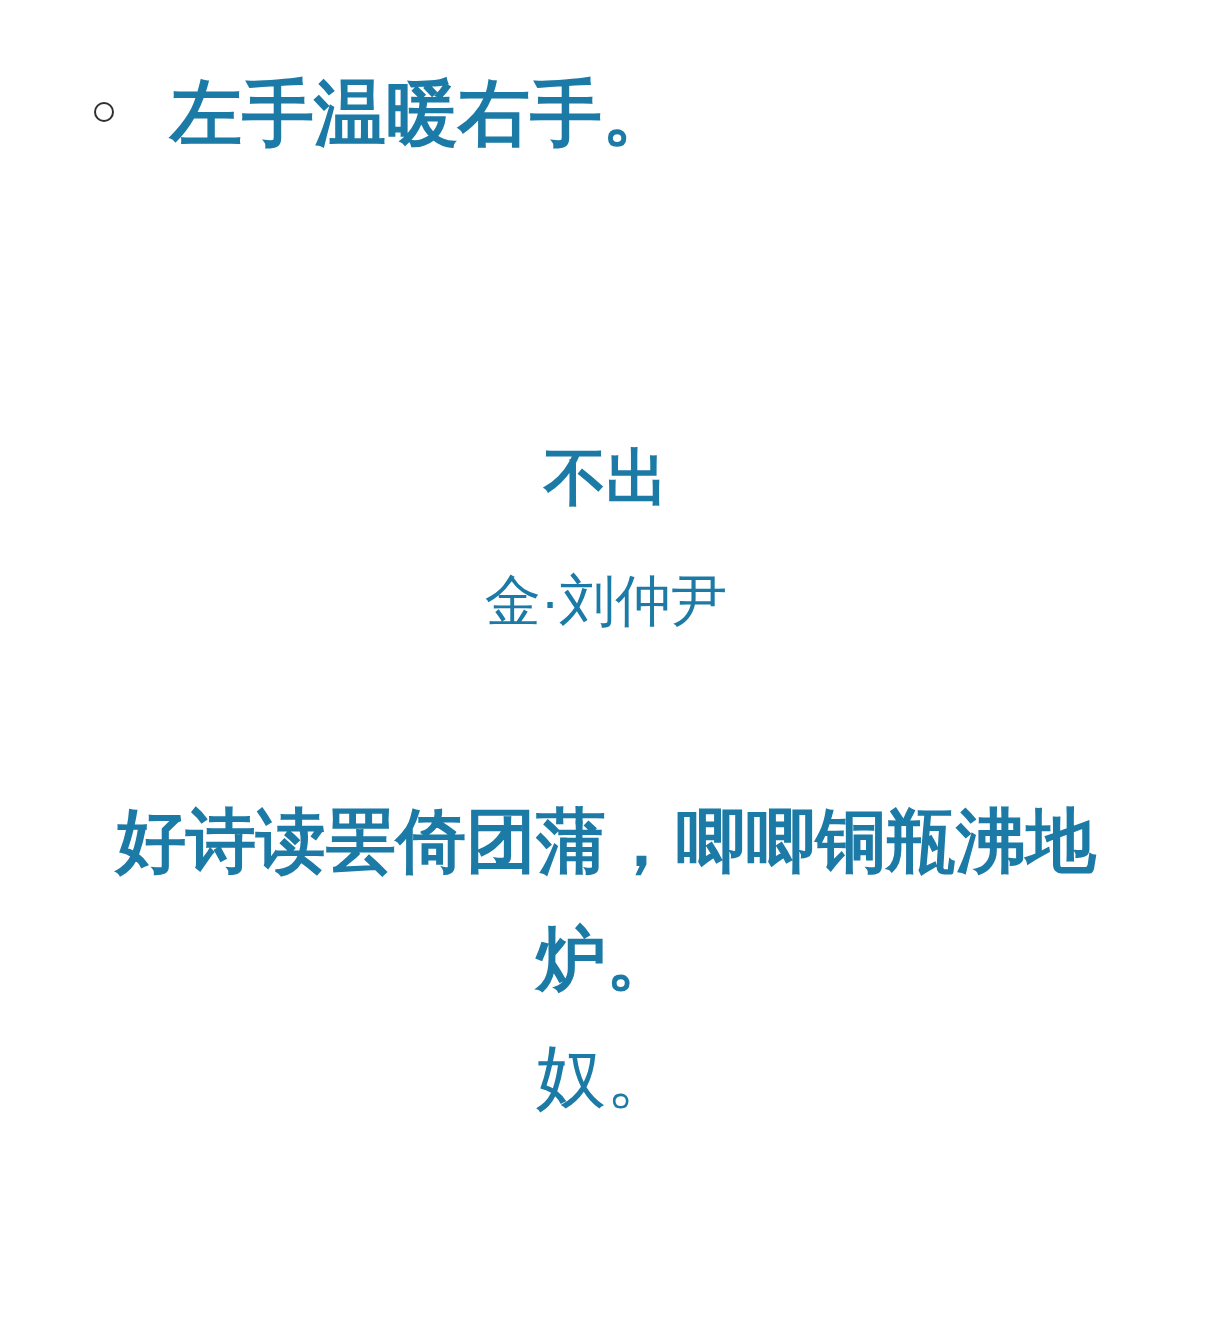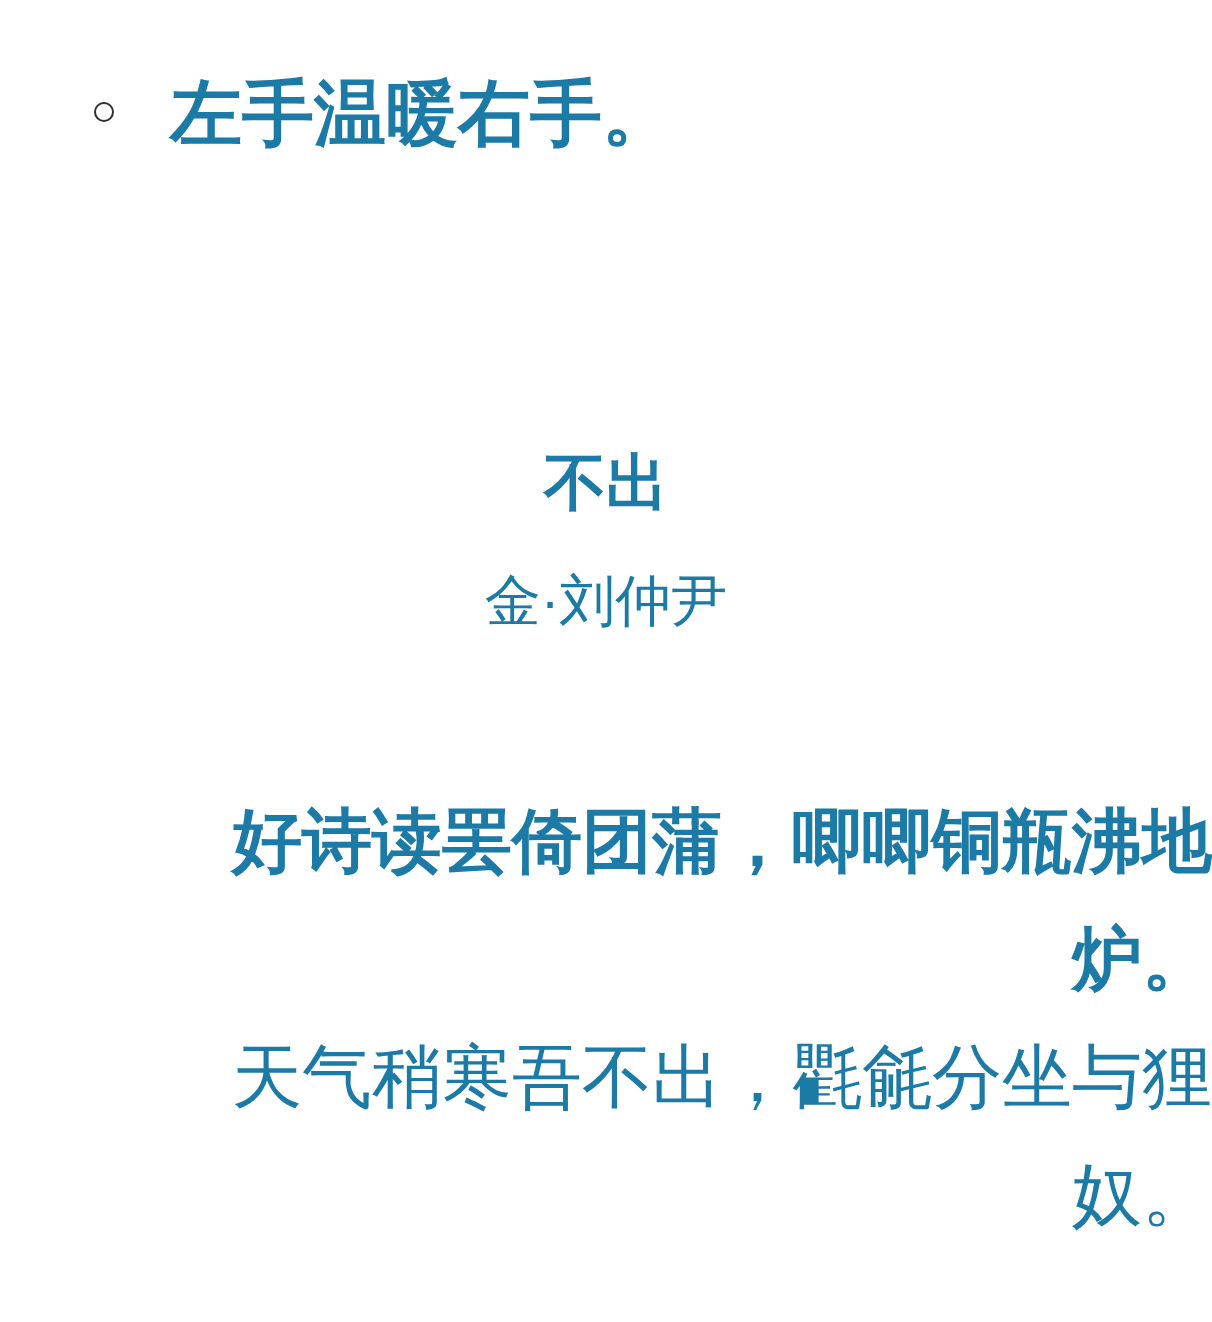--- a/index.html
+++ b/index.html
@@ -39,38 +39,39 @@
   .poem-title {
     position: absolute;
     left: 0;
     right: 0;
     top: 448px;
     text-align: center;
     font-size: 62px;
     font-weight: 700;
     line-height: 70px;
     margin: 0;
+    font-family: Liberation Mono, monospace;
   }
   .poem-author {
     position: absolute;
     left: 0;
     right: 0;
     top: 556px;
     text-align: center;
     font-size: 56px;
     font-weight: 400;
     line-height: 70px;
     margin: 10px;
   }
   .verse {
     position: absolute;
     left: 0;
     right: 0;
     top: 782px;
-    text-align: right;
+    text-align: center;
     font-size: 70px;
     line-height: 118px;
   }
   .verse-line-bold {
     font-weight: 700;
   }
   .verse-line-regular {
     font-weight: 400;
   }
 </style>
@@ -83,15 +84,14 @@
   <div>左手温暖右手。</div>
 </div>
 
 <h1 class="poem-title">不出</h1>
 
 <p class="poem-author">金·刘仲尹</p>
 
 <div class="verse">
   <div class="verse-line-bold">好诗读罢倚团蒲，唧唧铜瓶沸地</div>
   <div class="verse-line-bold">炉。</div>
-  <div class="verse-line-regular">天气稍寒吾不出，氍毹分坐与狸</div>
   <div class="verse-line-regular">奴。</div>
 </div>
 
 </body></html>

